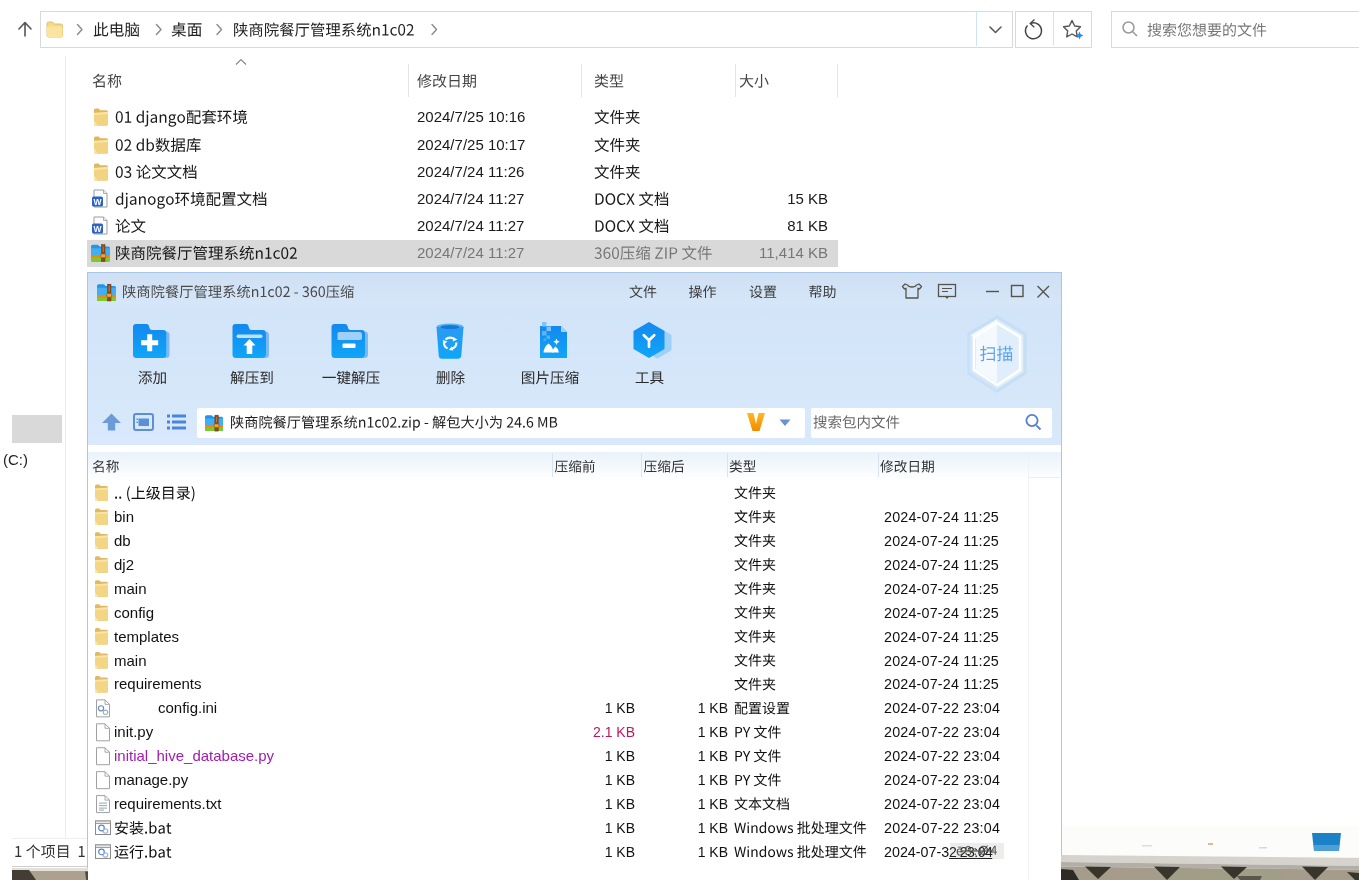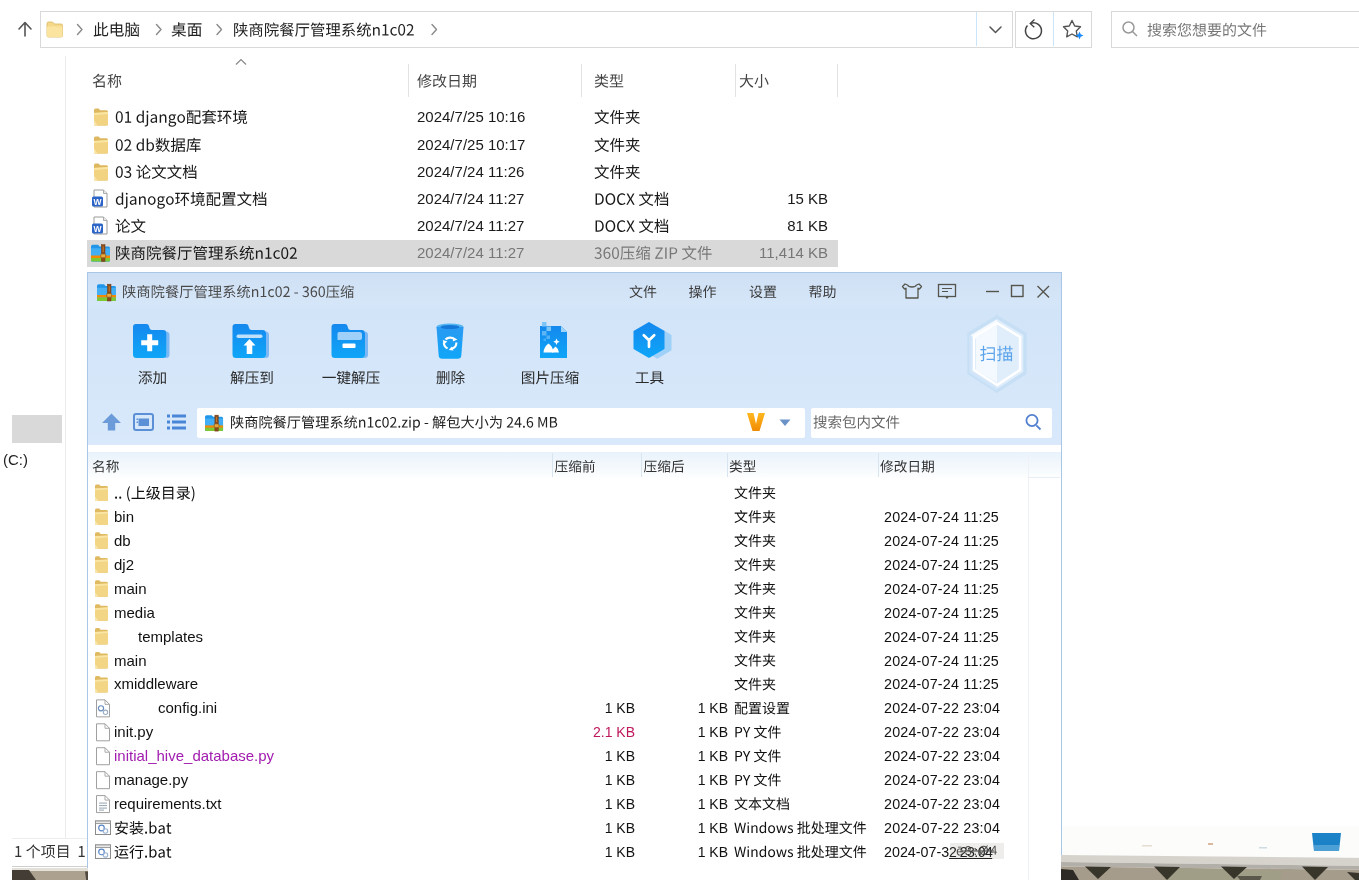--- a/index.html
+++ b/index.html
@@ -46,27 +46,27 @@
     <div style="position:absolute;left:185px;top:408px;width:608px;height:30px;background:#fff;border-radius:2px;"></div>
     <div style="position:absolute;left:799px;top:408px;width:241px;height:30px;background:#fff;border-radius:2px;"></div>
     <div style="position:absolute;left:102px;top:507.92999999999995px;font:15px 'Liberation Sans';color:#111;">bin</div>
     <div style="position:absolute;left:872px;top:508.92999999999995px;font:14.3px 'Liberation Sans';color:#111;letter-spacing:0.2px;">2024-07-24 11:25</div>
     <div style="position:absolute;left:102px;top:531.86px;font:15px 'Liberation Sans';color:#111;">db</div>
     <div style="position:absolute;left:872px;top:532.86px;font:14.3px 'Liberation Sans';color:#111;letter-spacing:0.2px;">2024-07-24 11:25</div>
     <div style="position:absolute;left:102px;top:555.79px;font:15px 'Liberation Sans';color:#111;">dj2</div>
     <div style="position:absolute;left:872px;top:556.79px;font:14.3px 'Liberation Sans';color:#111;letter-spacing:0.2px;">2024-07-24 11:25</div>
     <div style="position:absolute;left:102px;top:579.72px;font:15px 'Liberation Sans';color:#111;">main</div>
     <div style="position:absolute;left:872px;top:580.72px;font:14.3px 'Liberation Sans';color:#111;letter-spacing:0.2px;">2024-07-24 11:25</div>
-    <div style="position:absolute;left:102px;top:603.65px;font:15px 'Liberation Sans';color:#111;">media</div>
+    <div style="position:absolute;left:102px;top:603.65px;font:15px 'Liberation Sans';color:#111;">config</div>
     <div style="position:absolute;left:872px;top:604.65px;font:14.3px 'Liberation Sans';color:#111;letter-spacing:0.2px;">2024-07-24 11:25</div>
-    <div style="position:absolute;left:102px;top:627.5799999999999px;font:15px 'Liberation Sans';color:#111;margin-left:24px;">templates</div>
+    <div style="position:absolute;left:102px;top:627.5799999999999px;font:15px 'Liberation Sans';color:#111;">templates</div>
     <div style="position:absolute;left:872px;top:628.5799999999999px;font:14.3px 'Liberation Sans';color:#111;letter-spacing:0.2px;">2024-07-24 11:25</div>
     <div style="position:absolute;left:102px;top:651.51px;font:15px 'Liberation Sans';color:#111;">main</div>
     <div style="position:absolute;left:872px;top:652.51px;font:14.3px 'Liberation Sans';color:#111;letter-spacing:0.2px;">2024-07-24 11:25</div>
-    <div style="position:absolute;left:102px;top:675.44px;font:15px 'Liberation Sans';color:#111;">xmiddleware</div>
+    <div style="position:absolute;left:102px;top:675.44px;font:15px 'Liberation Sans';color:#111;">requirements</div>
     <div style="position:absolute;left:872px;top:676.44px;font:14.3px 'Liberation Sans';color:#111;letter-spacing:0.2px;">2024-07-24 11:25</div>
     <div style="position:absolute;left:102px;top:699.37px;font:15px 'Liberation Sans';color:#111;margin-left:44px;">config.ini</div>
     <div style="position:absolute;left:543px;top:700.37px;width:80px;text-align:right;font:14px 'Liberation Sans';color:#111;">1 KB</div>
     <div style="position:absolute;left:636px;top:700.37px;width:80px;text-align:right;font:14px 'Liberation Sans';color:#111;">1 KB</div>
     <div style="position:absolute;left:872px;top:700.37px;font:14.3px 'Liberation Sans';color:#111;letter-spacing:0.2px;">2024-07-22 23:04</div>
     <div style="position:absolute;left:102px;top:723.3px;font:15px 'Liberation Sans';color:#111;">init.py</div>
     <div style="position:absolute;left:543px;top:724.3px;width:80px;text-align:right;font:14px 'Liberation Sans';color:#be185d;">2.1 KB</div>
     <div style="position:absolute;left:636px;top:724.3px;width:80px;text-align:right;font:14px 'Liberation Sans';color:#111;">1 KB</div>
     <div style="position:absolute;left:872px;top:724.3px;font:14.3px 'Liberation Sans';color:#111;letter-spacing:0.2px;">2024-07-22 23:04</div>
     <div style="position:absolute;left:102px;top:747.23px;font:15px 'Liberation Sans';color:#a21caf;">initial_hive_database.py</div>

